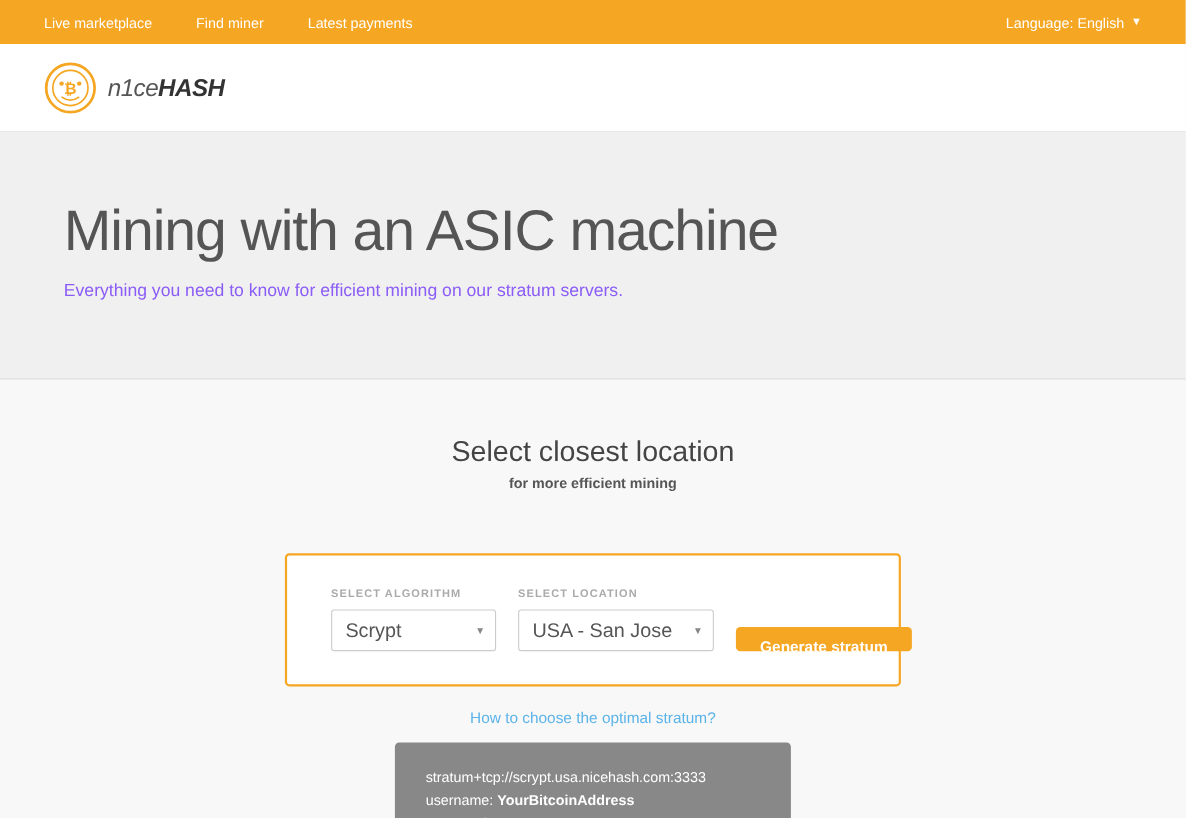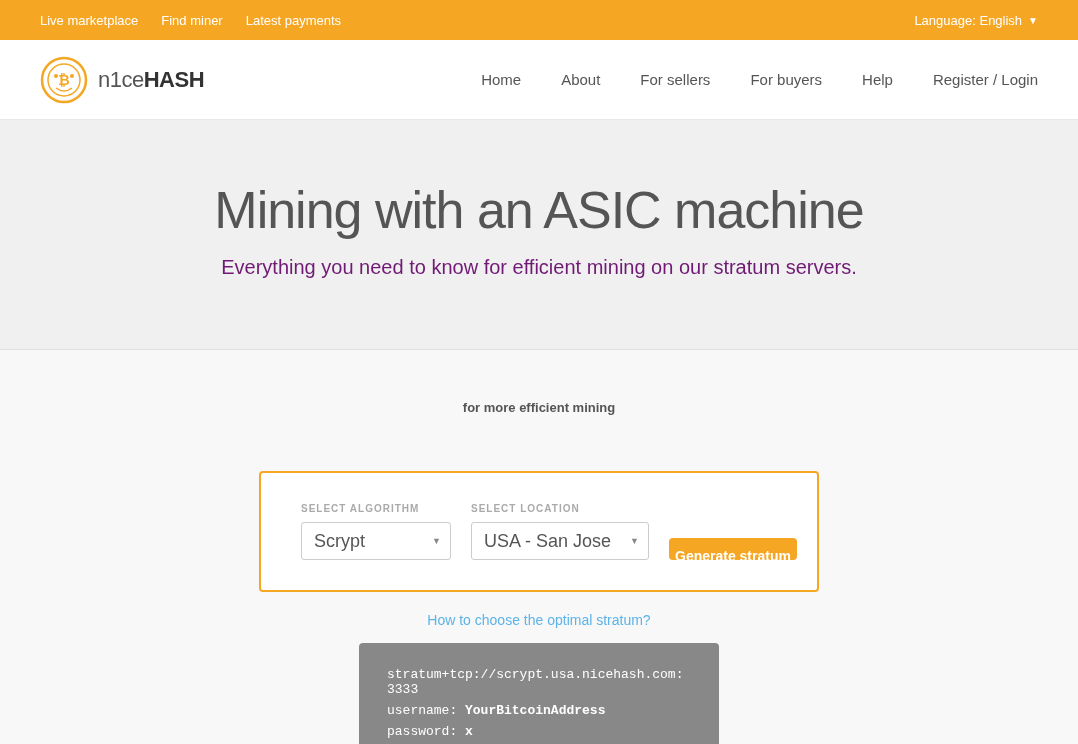--- a/index.html
+++ b/index.html
@@ -7,21 +7,21 @@
 
     
     .top-bar {
       background: #f5a623;
       padding: 0 40px;
       height: 40px;
       display: flex;
       align-items: center;
       justify-content: space-between;
     }
-    .top-bar-left { display: flex; gap: 23px; }
+    .top-bar-left { display: flex; gap: 40px; }
     .top-bar-link {
       color: #fff;
       font-size: 13px;
       cursor: pointer;
       text-decoration: none;
     }
     .top-bar-right {
       color: #fff;
       font-size: 13px;
       display: flex;
@@ -48,51 +48,52 @@
       cursor: pointer;
     }
     .logo-icon {
       width: 48px;
       height: 48px;
     }
     .logo-text {
       font-size: 22px;
       color: #333;
       letter-spacing: -0.5px;
+      font-style: italic;
     }
     .logo-text span { font-weight: 900; }
     .nav {
       display: flex;
       align-items: center;
       gap: 40px;
     }
     .nav-item {
       font-size: 15px;
       color: #555;
       cursor: pointer;
       text-decoration: none;
     }
 
     
     .hero {
       background: #f0f0f0;
-      text-align: center;
-      padding: 60px 40px 70px;
+      text-align: left;
+      padding: 60px 58px 70px;
       border-bottom: 1px solid #e0e0e0;
     }
     .hero-title {
       font-size: 52px;
       font-weight: 300;
       color: #555;
       letter-spacing: -1px;
       margin-bottom: 16px;
     }
     .hero-subtitle {
-      font-size: 20px;
-      color: #701a75;
+      font-size: 16px;
+      color: #8b5cf6;
     }
 
     
     .main {
       padding: 50px 40px;
       display: flex;
       flex-direction: column;
       align-items: center;
     }
     .section-title {
@@ -162,21 +163,21 @@
       right: 10px;
       top: 50%;
       transform: translateY(-50%);
       pointer-events: none;
     }
     .btn-generate {
       background: #f5a623;
       color: #fff;
       border: none;
       border-radius: 4px;
-      padding: 10px 6px;
+      padding: 10px 22px;
       font-size: 14px;
       font-weight: 600;
       cursor: pointer;
       white-space: nowrap;
       height: 22px;
     }
 
     
     .stratum-link {
       color: #5cb3e8;
@@ -191,21 +192,20 @@
       background: #888;
       border-radius: 4px;
       padding: 24px 28px;
       width: 360px;
       color: #fff;
     }
     .output-line {
       font-size: 13px;
       margin-bottom: 6px;
       word-break: break-all;
-      font-family: Liberation Mono, monospace;
     }
     .output-line:last-child { margin-bottom: 0; }
   </style>
 </head>
 <body>
 
 <div class="top-bar">
   <div class="top-bar-left">
     <a class="top-bar-link">Live marketplace</a>
     <a class="top-bar-link">Find miner</a>
@@ -224,36 +224,29 @@
       <circle cx="24" cy="24" r="16" fill="none" stroke="#f5a623" stroke-width="1.5"></circle>
       <text x="24" y="29" text-anchor="middle" font-size="14" font-weight="bold" fill="#f5a623">₿</text>
       <circle cx="16" cy="20" r="2" fill="#f5a623"></circle>
       <circle cx="32" cy="20" r="2" fill="#f5a623"></circle>
       <path d="M16 32 Q24 38 32 32" fill="none" stroke="#f5a623" stroke-width="1.5"></path>
     </svg>
     <span class="logo-text">
       <span style="font-weight:300;color:#555;">n1ce</span><span>HASH</span>
     </span>
   </div>
-  <nav class="nav">
-    <a class="nav-item">Home</a>
-    <a class="nav-item">About</a>
-    <a class="nav-item">For sellers</a>
-    <a class="nav-item">For buyers</a>
-    <a class="nav-item">Help</a>
-    <a class="nav-item">Register / Login</a>
-  </nav>
 </div>
 
 <div class="hero">
   <h1 class="hero-title">Mining with an ASIC machine</h1>
   <p class="hero-subtitle">Everything you need to know for efficient mining on our stratum servers.</p>
 </div>
 
 <div class="main">
+  <h2 class="section-title">Select closest location</h2>
   <p class="section-subtitle">for more efficient mining</p>
 
   <div class="form-box">
     <div class="form-row">
       <div class="form-group">
         <label class="form-label">SELECT ALGORITHM</label>
         <div class="select-wrapper">
           <select class="form-select">
             <option>Scrypt</option>
             <option>SHA-256</option>

